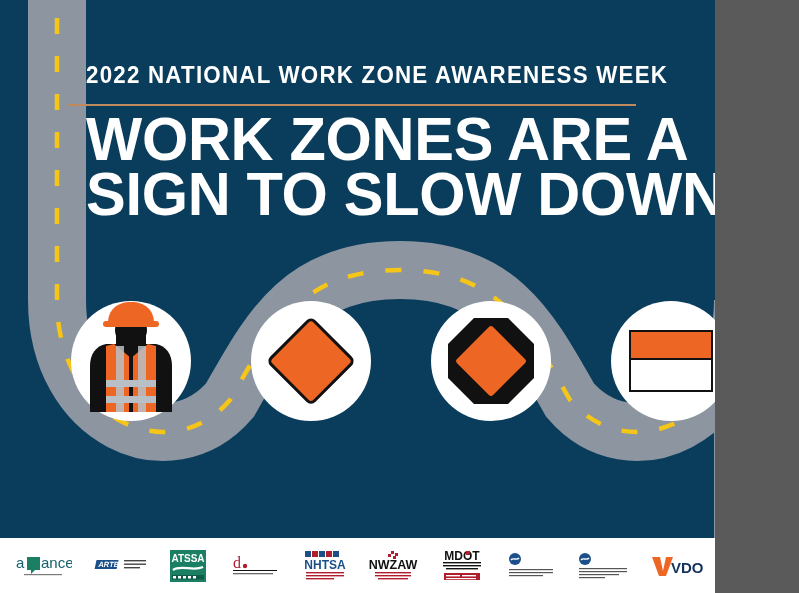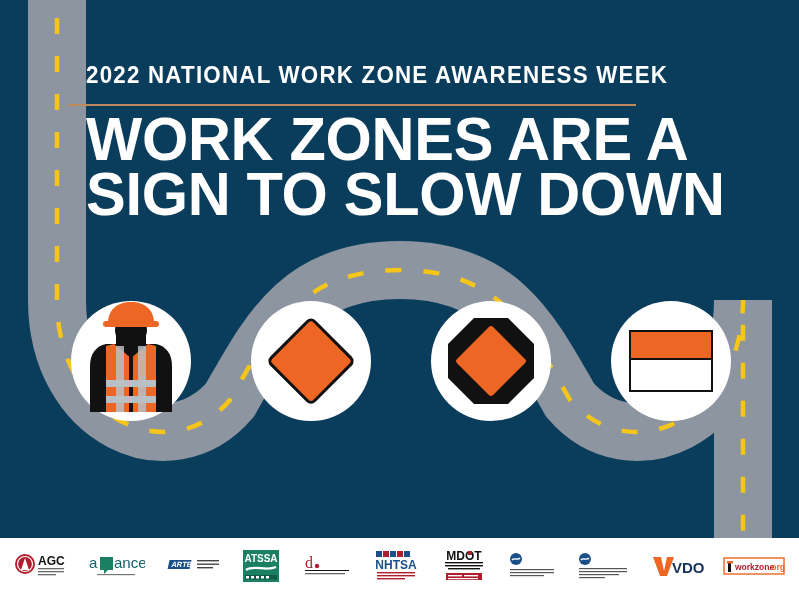--- a/index.html
+++ b/index.html
@@ -1,18 +1,18 @@
 <!DOCTYPE html>
 <html><head>
 <meta charset="utf-8">
 <style>
   html,body{margin:0;padding:0;background:#5a5a5a;}
   body{font-family:"Liberation Sans",sans-serif;}
   #poster{
-    position:relative;width:799px;height:593px;overflow:hidden;
+    position:relative;width:715px;height:593px;overflow:hidden;
     background:#0a3d5c;
   }
   .layer{position:absolute;top:0;left:0;width:799px;height:593px;}
   svg.layer{display:block;}
 
   
   #kicker{
     position:absolute;left:86px;top:62px;
     font-size:23.5px;font-weight:bold;color:#ffffff;
     letter-spacing:0.055em;
@@ -122,31 +122,20 @@
   <div id="kicker">2022 NATIONAL WORK ZONE AWARENESS WEEK</div>
   <div id="rule"></div>
   <div id="headline">
     <span class="ln">WORK ZONES ARE A</span>
     <span class="ln">SIGN TO SLOW DOWN</span>
   </div>
 
   <div id="logostrip">
 
 
-    <div class="logo">
-      <svg width="54" height="30" viewBox="0 0 54 30">
-        <circle cx="11" cy="13" r="10" fill="#b01e2e"></circle>
-        <circle cx="11" cy="13" r="7.5" fill="none" stroke="#ffffff" stroke-width="1.2"></circle>
-        <path d="M11,7 L15,19 L7,19 Z" fill="#ffffff"></path>
-        <text x="24" y="14" font-family="Liberation Sans, sans-serif" font-size="12" font-weight="bold" fill="#111111">AGC</text>
-        <rect x="24" y="17" width="26" height="1.3" fill="#6a6a6a"></rect>
-        <rect x="24" y="20" width="26" height="1.3" fill="#6a6a6a"></rect>
-        <rect x="24" y="23" width="18" height="1.3" fill="#6a6a6a"></rect>
-      </svg>
-    </div>
 
     <div class="logo">
       <svg width="58" height="30" viewBox="0 0 58 30">
         <text x="2" y="17" font-family="Liberation Sans, sans-serif" font-size="15" fill="#15616d">a</text>
         <path d="M13,6 L26,6 L26,19 L21,19 L17,23 L17,19 L13,19 Z" fill="#1a7f63"></path>
         <text x="27" y="17" font-family="Liberation Sans, sans-serif" font-size="15" fill="#15616d">ance</text>
         <rect x="10" y="23" width="38" height="1.2" fill="#7a7a7a"></rect>
       </svg>
     </div>
 
@@ -192,20 +181,34 @@
         <rect x="18" y="2" width="6" height="6" fill="#1b4f8a"></rect>
         <rect x="25" y="2" width="6" height="6" fill="#b01e2e"></rect>
         <rect x="32" y="2" width="6" height="6" fill="#1b4f8a"></rect>
         <text x="24" y="20" font-family="Liberation Sans, sans-serif" font-size="12" font-weight="bold" fill="#1b4f8a" text-anchor="middle">NHTSA</text>
         <rect x="5" y="23" width="38" height="1.4" fill="#b01e2e"></rect>
         <rect x="5" y="26" width="38" height="1.4" fill="#b01e2e"></rect>
         <rect x="5" y="29" width="28" height="1.4" fill="#b01e2e"></rect>
       </svg>
     </div>
 
+    <div class="logo">
+      <svg width="50" height="34" viewBox="0 0 50 34">
+        <g fill="#b01e2e">
+          <rect x="23" y="2" width="3" height="3"></rect>
+            <rect x="27" y="4" width="3" height="3"></rect>
+          <rect x="20" y="5" width="3" height="3"></rect>
+            <rect x="25" y="7" width="3" height="3"></rect>
+        </g>
+        <text x="25" y="20" font-family="Liberation Sans, sans-serif" font-size="12.5" font-weight="bold" fill="#111111" text-anchor="middle">NWZAW</text>
+        <rect x="7" y="23" width="36" height="1.4" fill="#b01e2e"></rect>
+        <rect x="7" y="26" width="36" height="1.4" fill="#b01e2e"></rect>
+        <rect x="10" y="29" width="30" height="1.4" fill="#b01e2e"></rect>
+      </svg>
+    </div>
 
     <div class="logo">
       <svg width="48" height="36" viewBox="0 0 48 36">
         <text x="24" y="12" font-family="Liberation Sans, sans-serif" font-size="12" font-weight="bold" fill="#111111" text-anchor="middle">MDOT</text>
         <rect x="28" y="3" width="4" height="4" fill="#b01e2e"></rect>
         <rect x="5" y="14" width="38" height="1.4" fill="#111111"></rect>
         <rect x="5" y="17" width="38" height="1.4" fill="#111111"></rect>
         <rect x="8" y="20" width="32" height="1.4" fill="#111111"></rect>
         <rect x="6" y="25" width="36" height="7" fill="#b01e2e"></rect>
         <rect x="8" y="27" width="14" height="1.4" fill="#ffffff"></rect>

